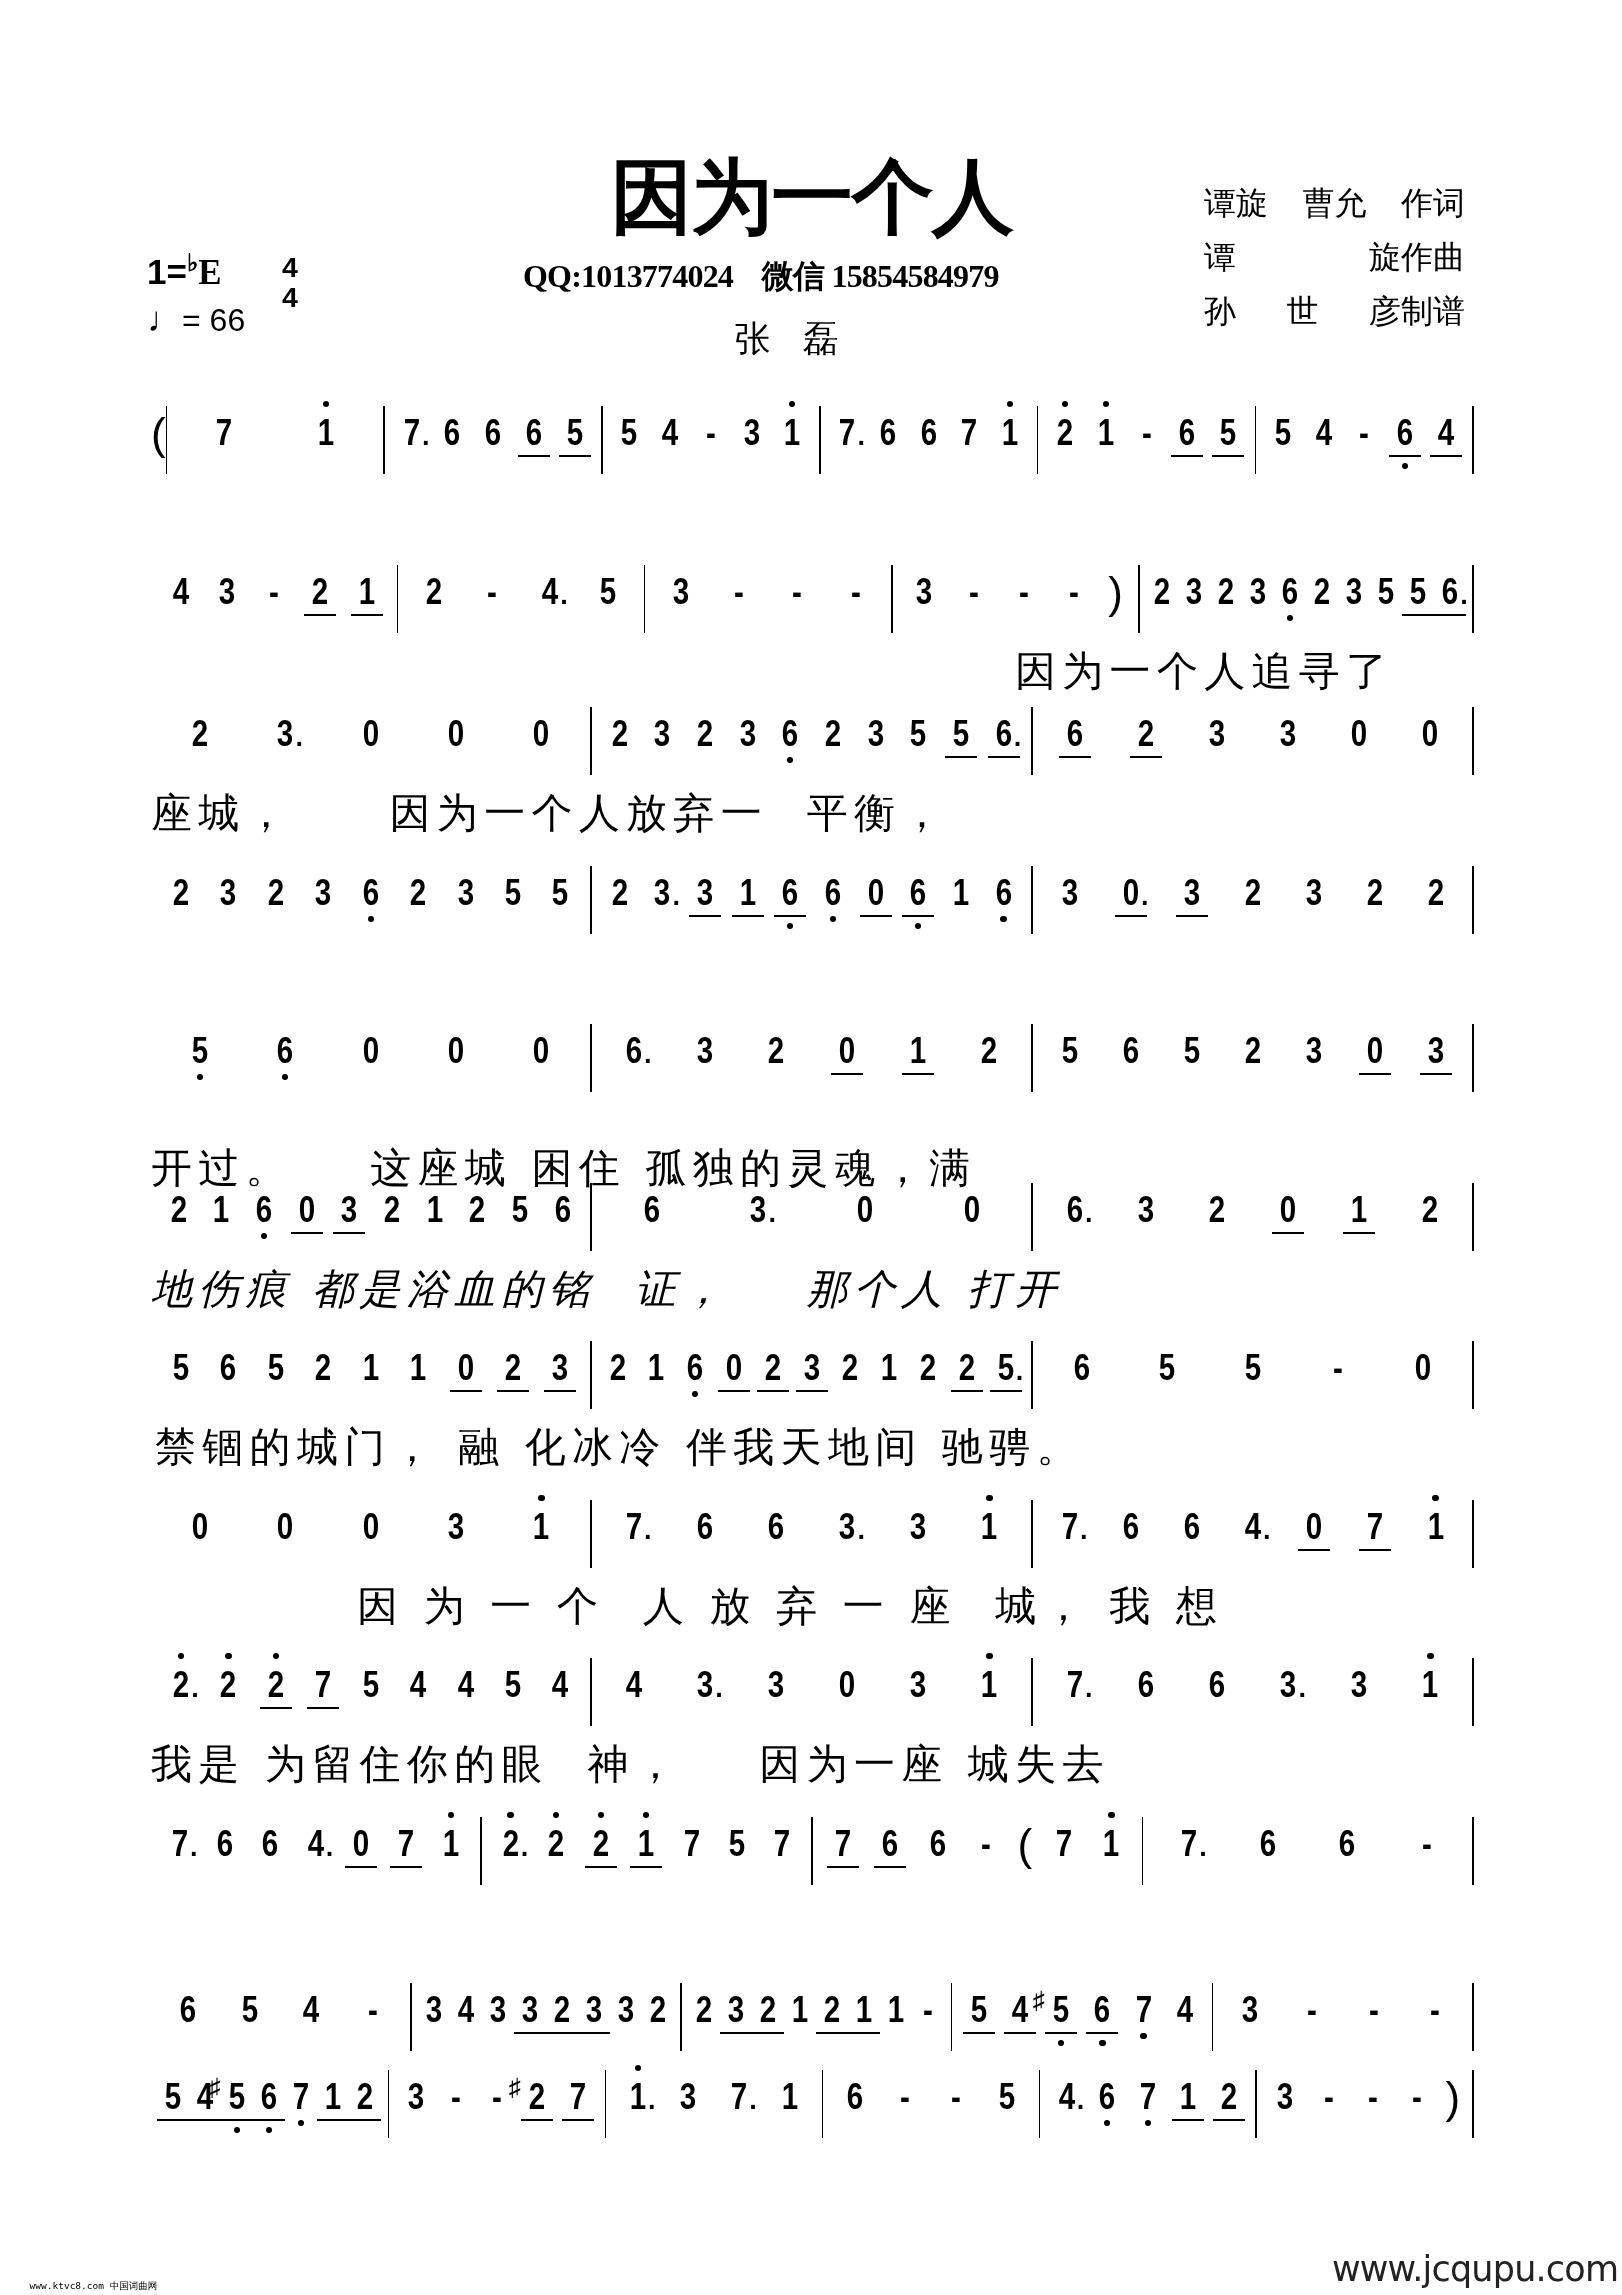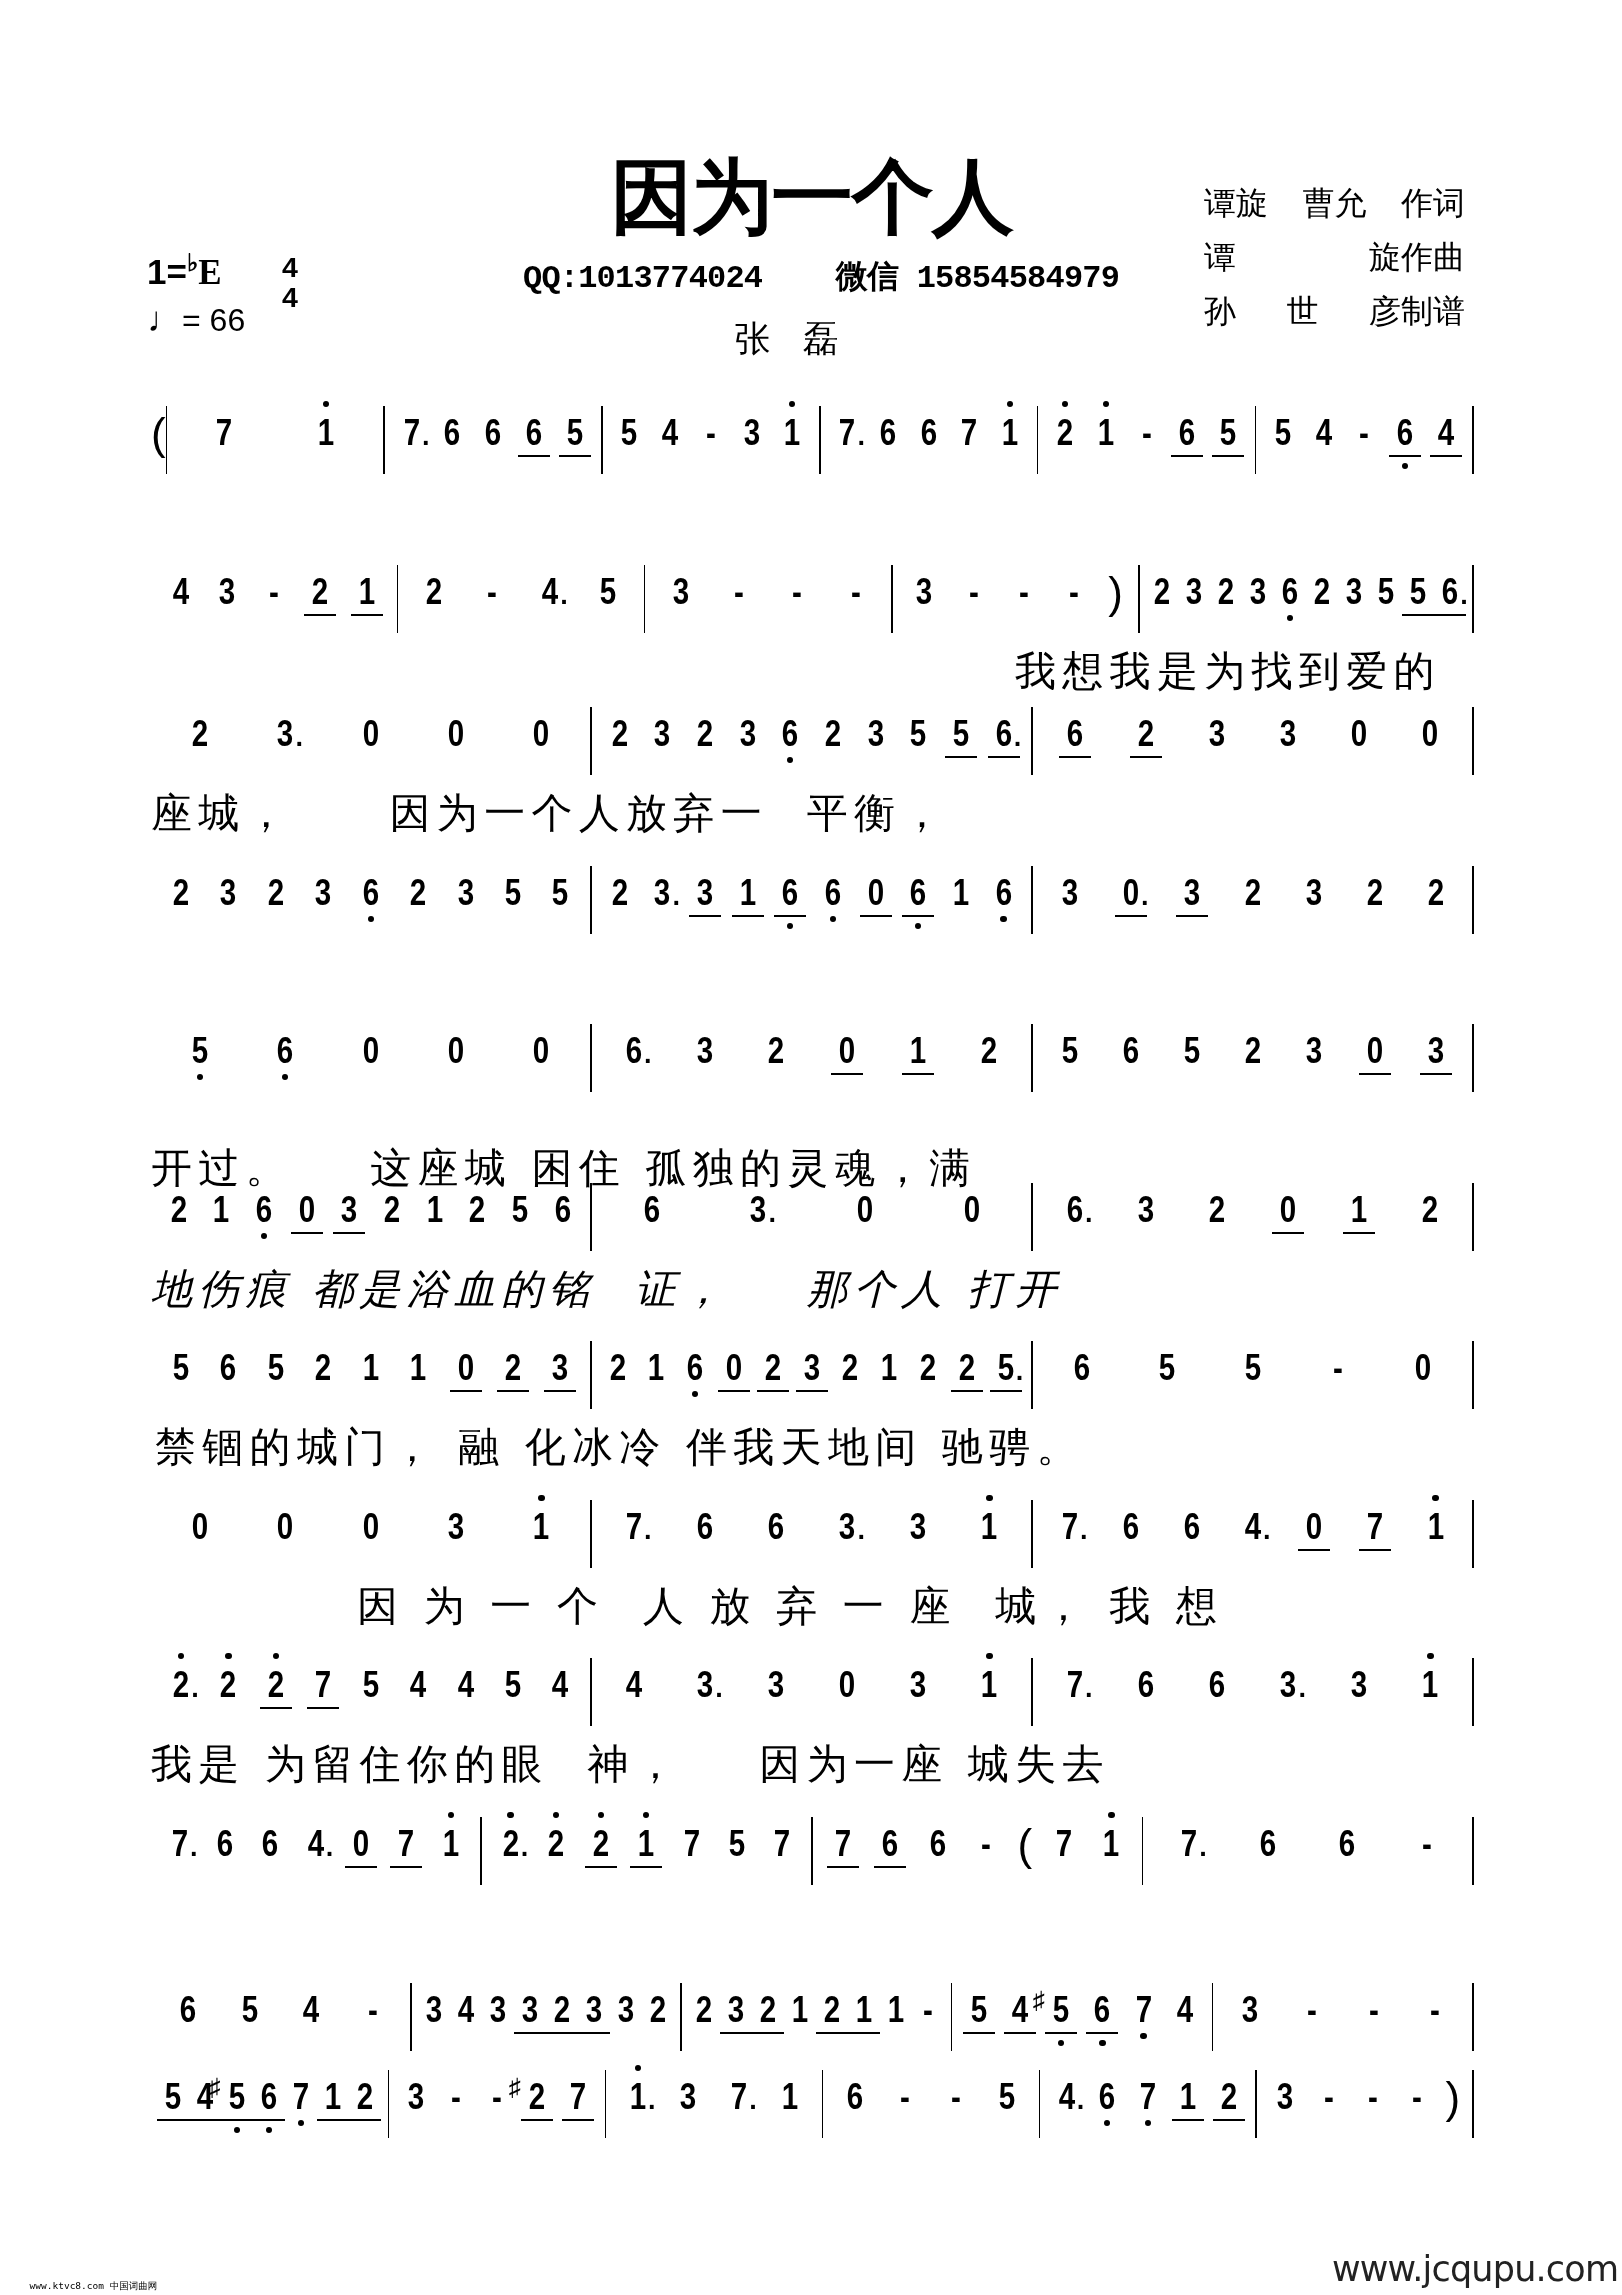--- a/index.html
+++ b/index.html
@@ -7,21 +7,21 @@
     width: 1623px; height: 2295px; position: relative; overflow: hidden;
     font-family: "Liberation Sans", "DejaVu Sans", sans-serif; color: #000;
   }
   .title {
     position: absolute; left: 0; width: 1623px; top: 155px; text-align: center;
     font-family: "DejaVu Serif", "Liberation Serif", serif; font-weight: bold;
     font-size: 82px; letter-spacing: -1.6px; line-height: 1;
   }
   .contact {
     position: absolute; left: 523px; top: 255px;
-    font-family: Liberation Mono, monospace; font-weight: bold;
+    font-family: Liberation Serif, serif; font-weight: bold;
     font-size: 32px; letter-spacing: -0.8px; white-space: pre;
   }
   .singer {
     position: absolute; left: 0; width: 1573px; top: 315px; text-align: center;
     font-family: "DejaVu Sans", sans-serif; font-size: 36px; letter-spacing: 32px;
     padding-left: 32px; box-sizing: border-box;
   }
   .credits {
     position: absolute; left: 1204px; top: 176px;
     font-family: "DejaVu Serif", serif; font-size: 32px; line-height: 54px;
@@ -326,21 +326,21 @@
             <span class="ul" style="top: 59px;"></span>
           </div>
           <div class="note">
             <span class="d">6</span>
             <span class="aug">·</span>
             <span class="ul" style="top: 59px;"></span>
           </div>
         </div>
         <div class="bar thin"></div>
       </div>
-      <div class="lyr" style="left: 864px;">我想我是为找到爱的</div>
+      <div class="lyr" style="left: 864px;">因为一个人追寻了</div>
     </div>
     <div class="sys" style="top: 697px;">
       <div class="measures">
         <div class="meas">
           <div class="note">
             <span class="d">2</span>
           </div>
           <div class="note">
             <span class="d">3</span>
             <span class="aug">·</span>

